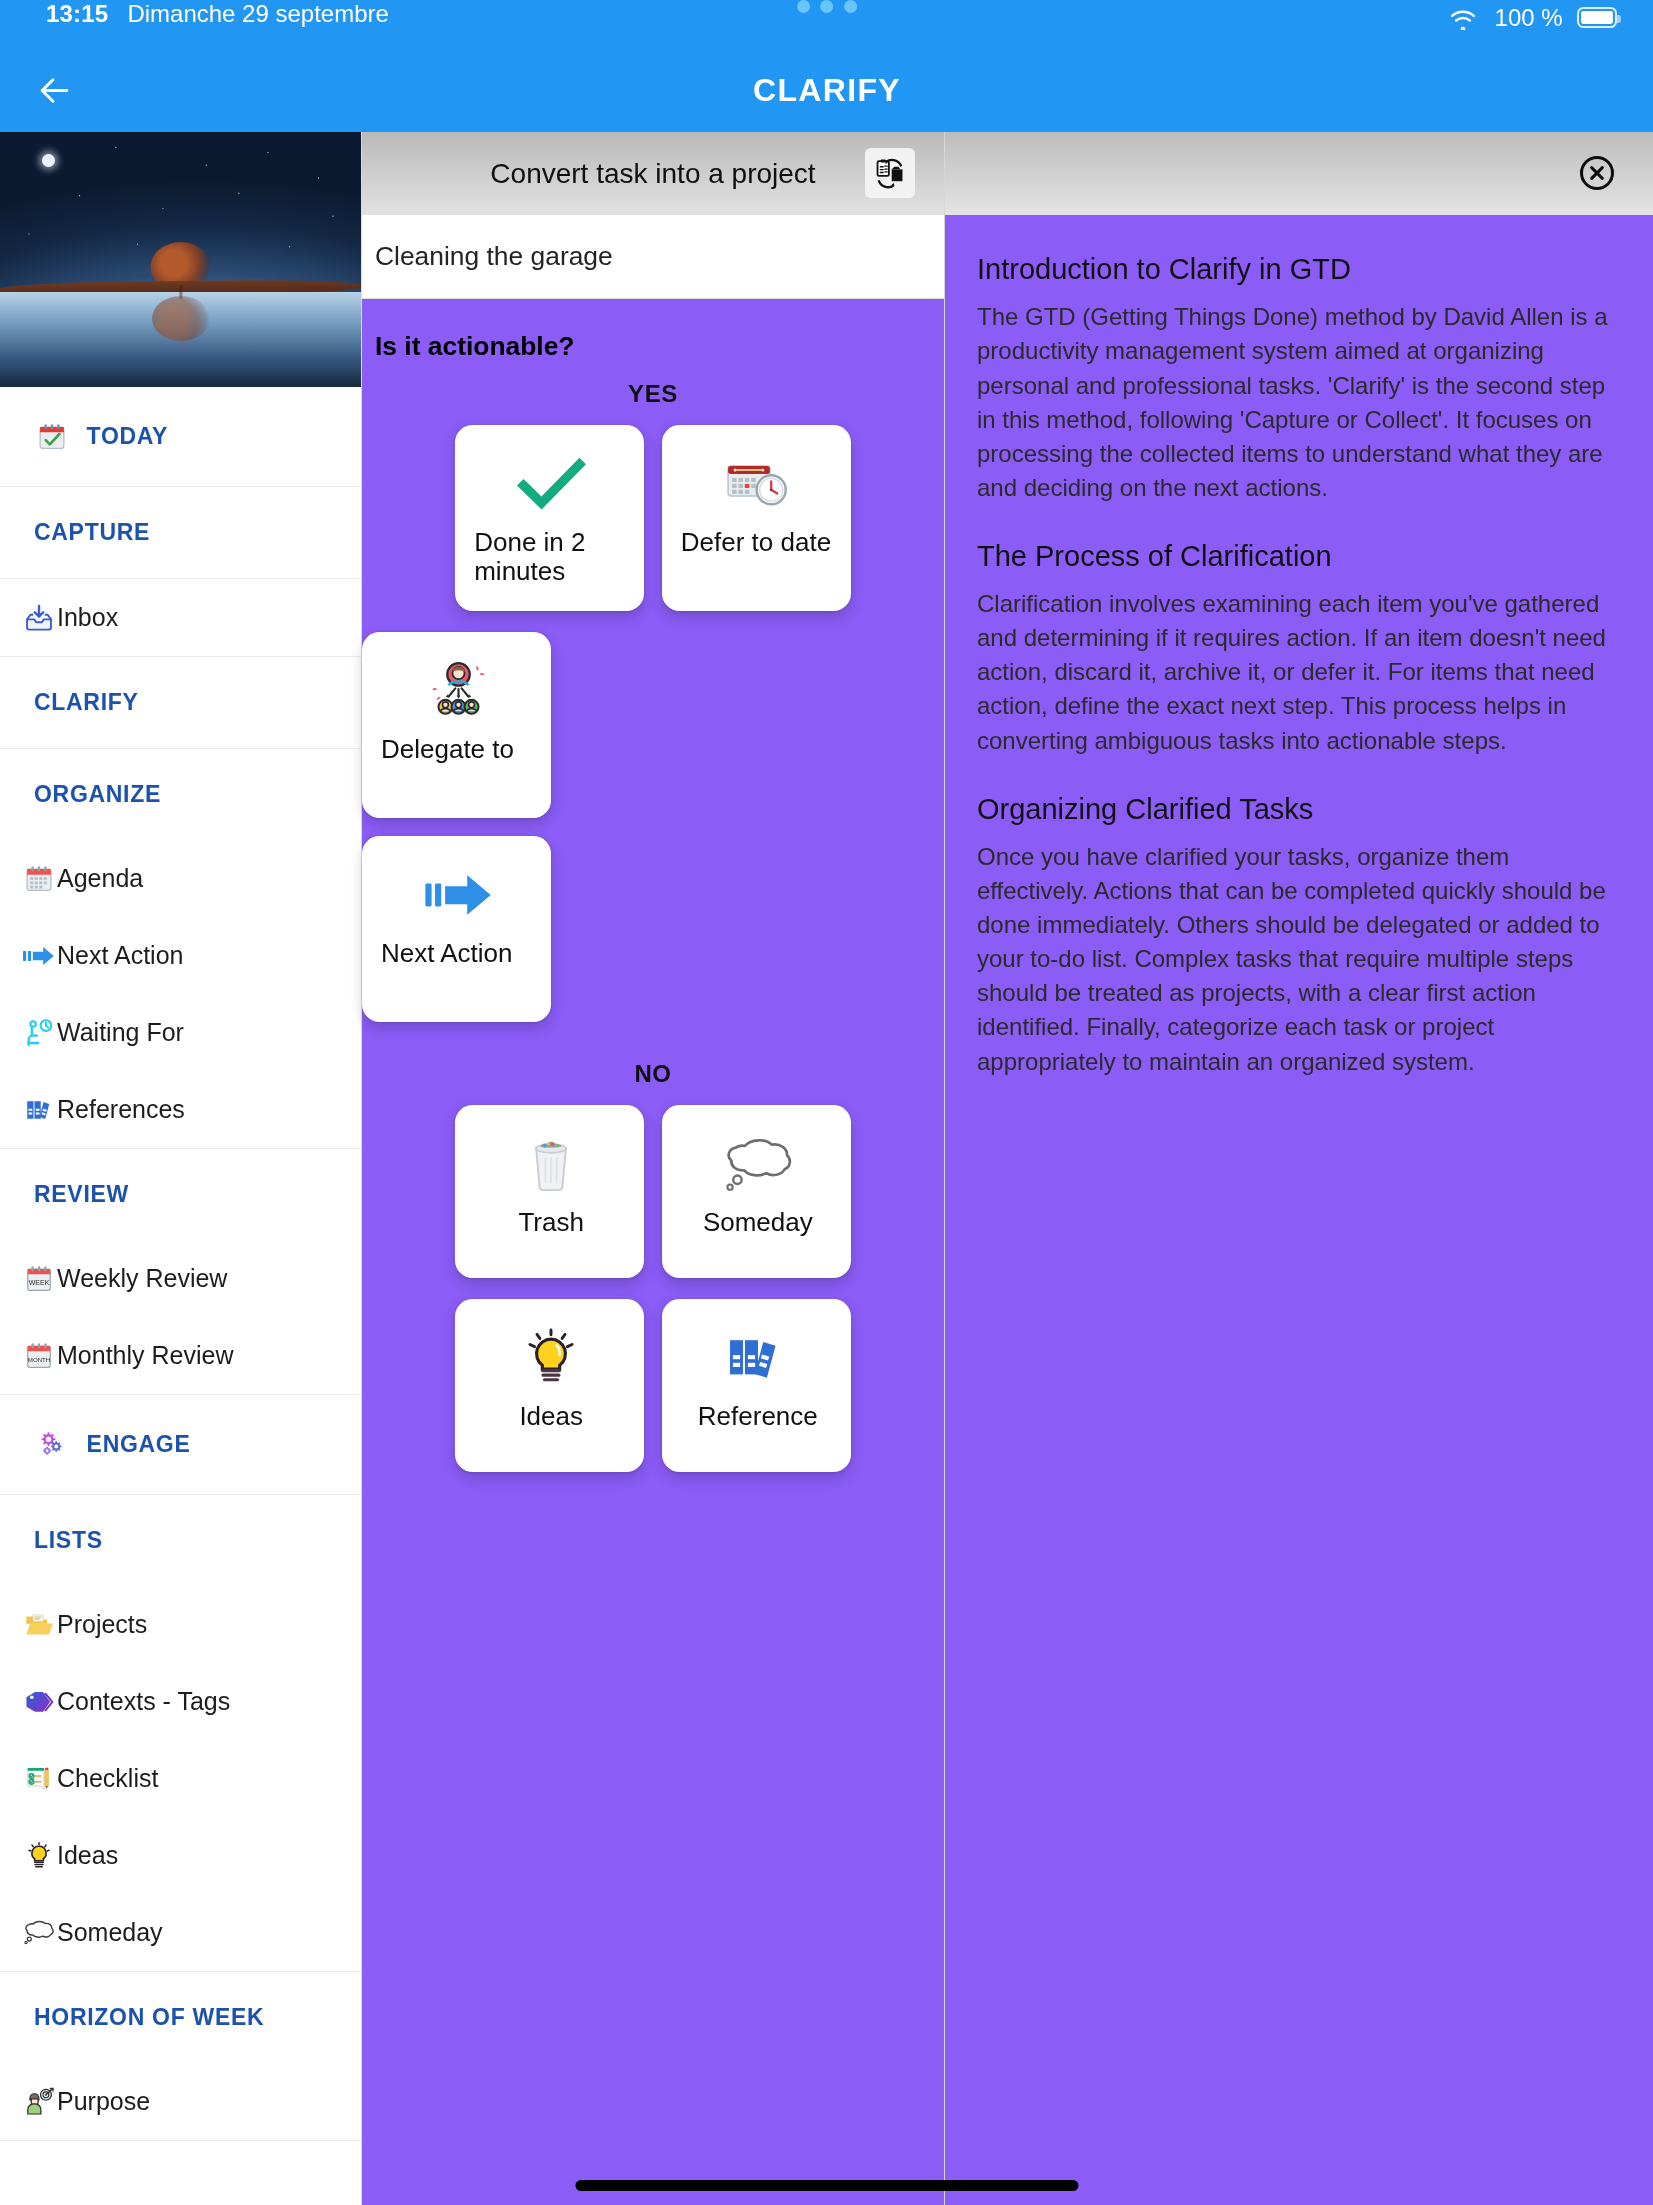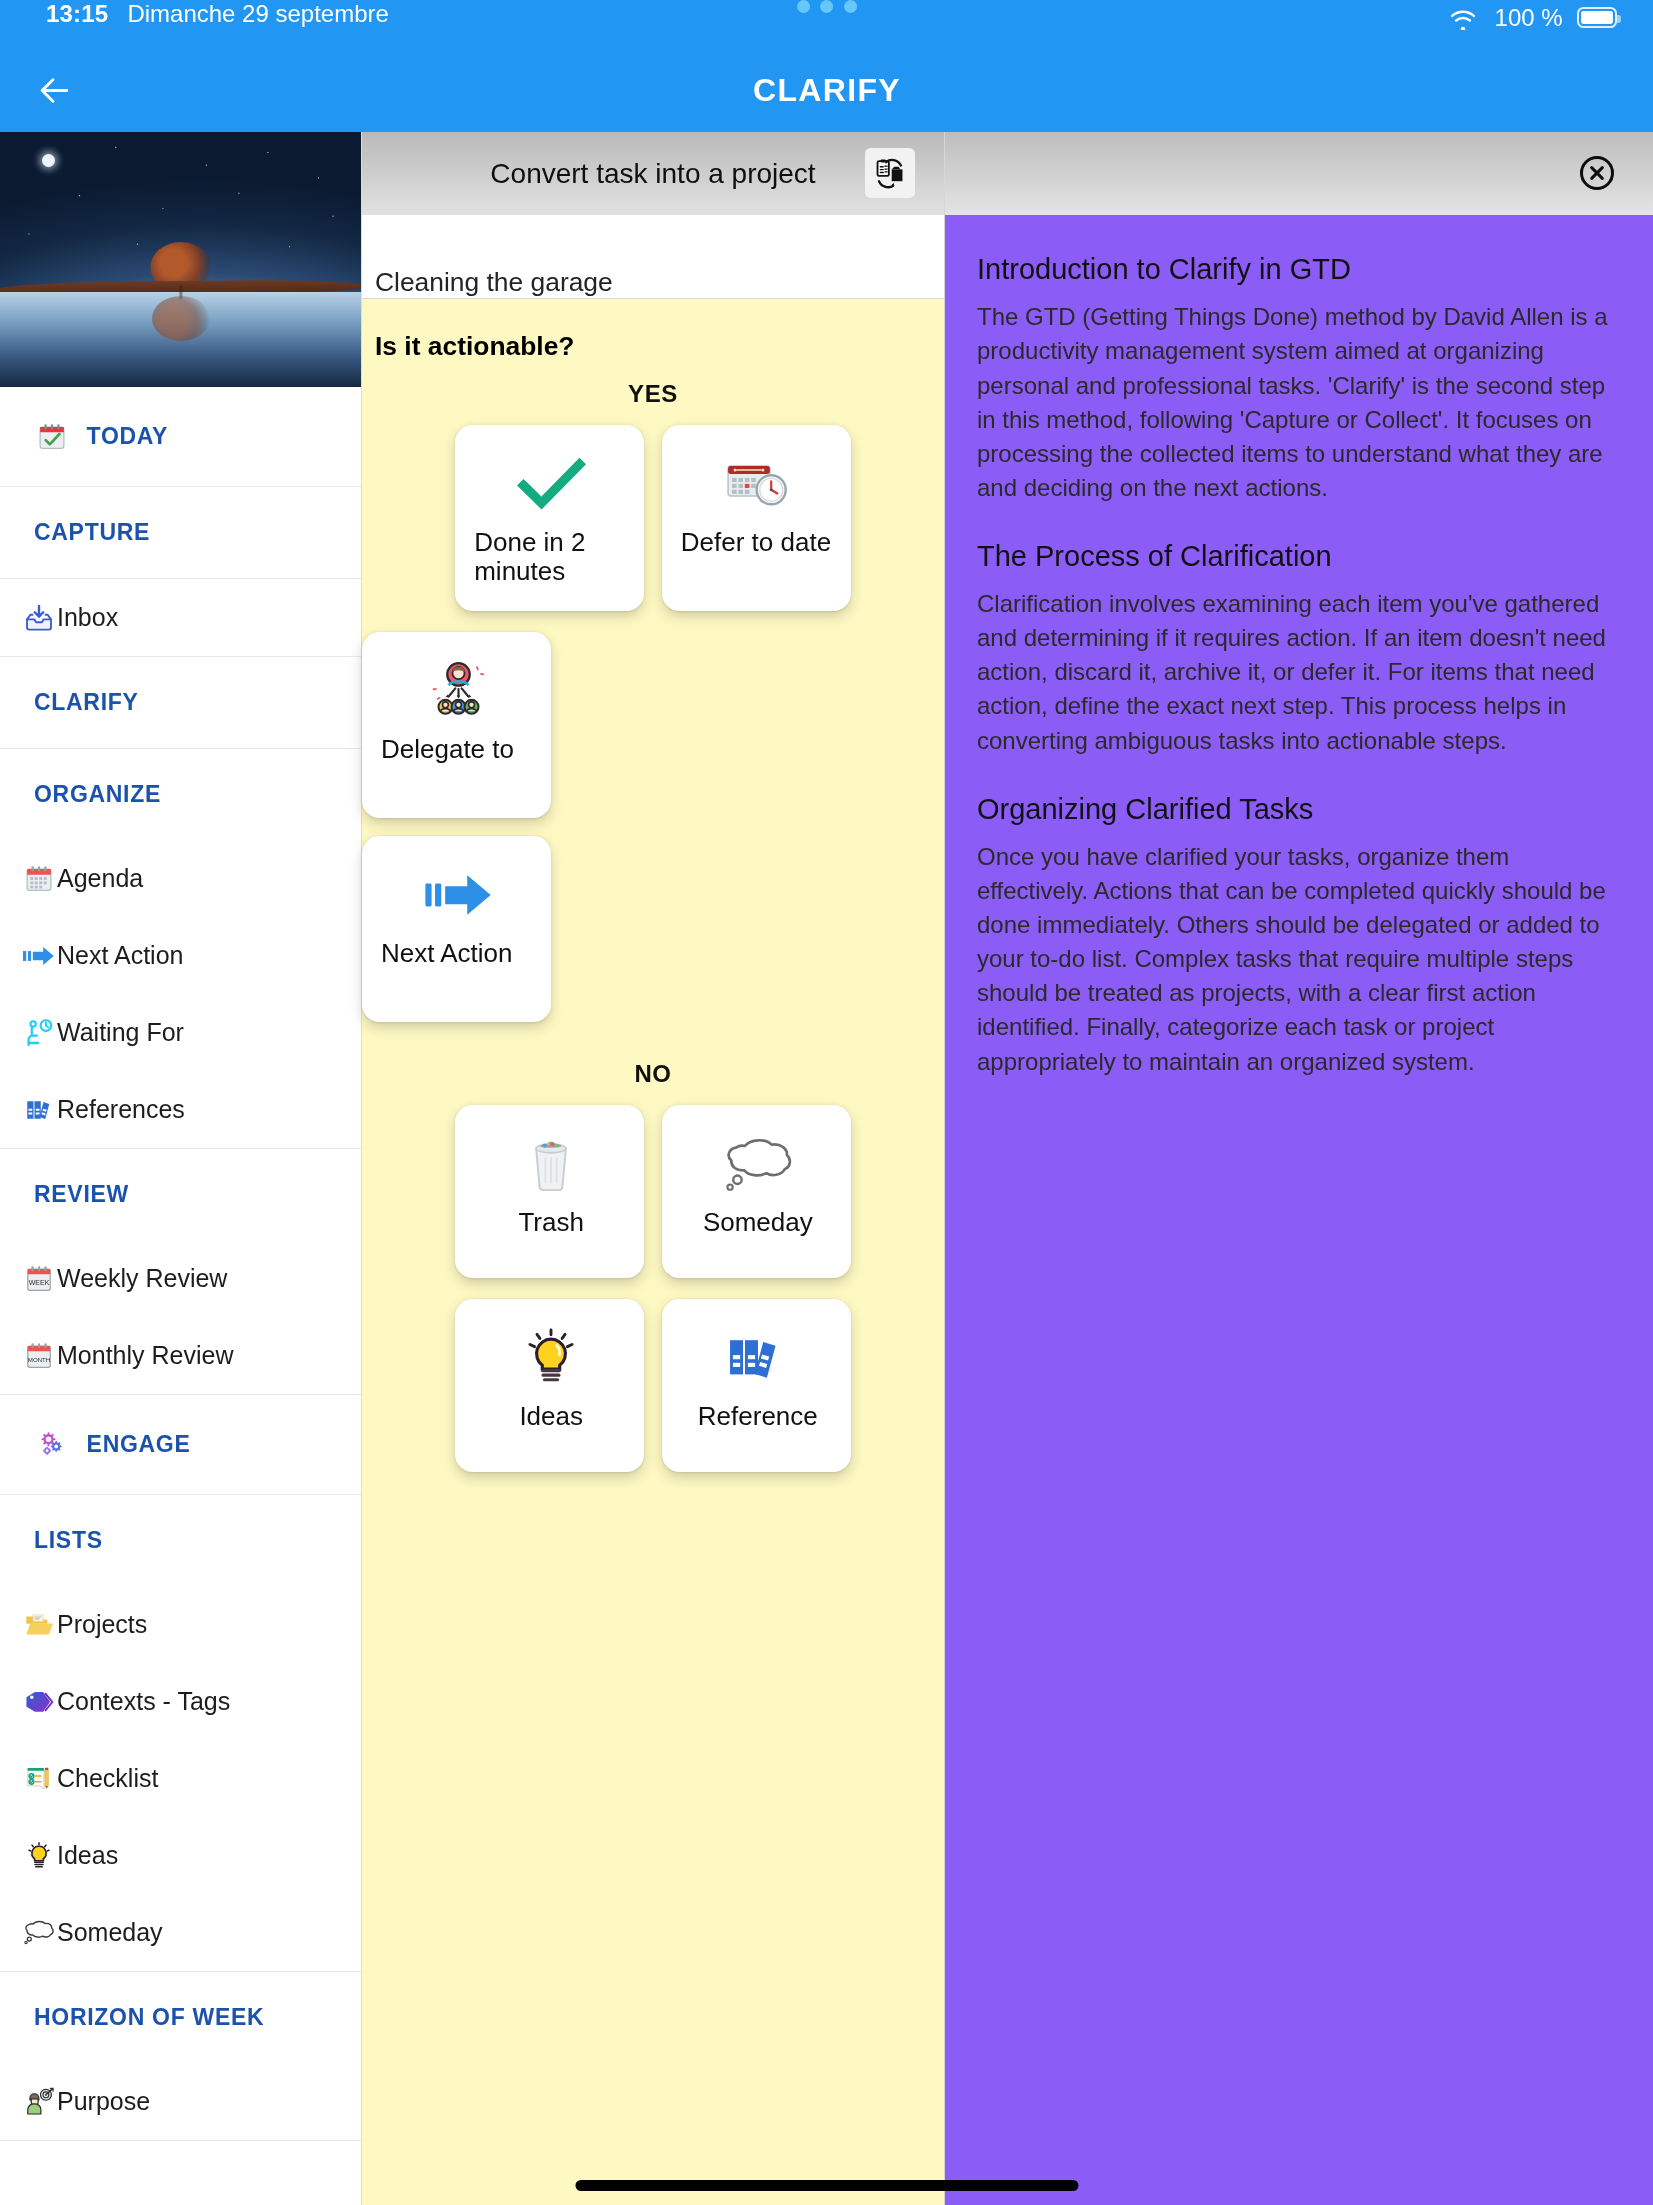--- a/index.html
+++ b/index.html
@@ -106,32 +106,32 @@
   .side-item {
     display: flex; align-items: center; gap: 1px;
     padding: 21px 0 21px 21px; font-size: 25px; color: #1d1d1d; font-weight: 400;
     cursor: pointer;
     text-align: center;
   }
   .ico { width: 35px; min-width: 35px; height: 35px; display: flex; align-items: center; justify-content: center; }
   .ico svg { display:block; }
 
   
-  .mid { width: 583px; height: 100%; background: #fef9c3; border-right: 1.6px solid #d6d6d6; position: relative; }
+  .mid { width: 583px; height: 100%; background: #8b5cf6; border-right: 1.6px solid #d6d6d6; position: relative; }
   .mid-header {
     height: 83px; background: linear-gradient(#b9b9b9, #e2e2e2);
     display: flex; align-items: center; justify-content: center; position: relative;
   }
   .mid-header-title { font-size: 28px; color: #0f0f0f; font-weight: 400; }
   .convert-btn {
     position: absolute; right: 29px; top: 16px; width: 50px; height: 50px;
     background: #f2f2f2; border-radius: 5.6px; display:flex; align-items:center; justify-content:center;
     cursor: pointer;
   }
-  .task-row { height: 84px; display: flex; align-items: flex-end; padding-left: 13px; background: #fff;
+  .task-row { height: 84px; display: flex; align-items: center; padding-left: 13px; background: #fff;
     border-bottom: 1.6px solid #d9d9d9; }
   .task-name { font-size: 26.4px; color: #242424; }
   .mid-body { padding: 0 0 0 0; }
   .actionable-q { font-size: 26.4px; font-weight: 700; color: #000; padding: 32px 0 0 13px; }
   .yn { text-align: center; font-size: 24px; font-weight: 700; color: #111; letter-spacing: 0.6px;
     margin-top: 17.6px; }
   .card-grid { display: flex; justify-content: center; gap: 17.6px; margin-top: 17.6px; }
   .card {
     width: 189px; height: 173px; background: #fff; border-radius: 17.6px;
     box-shadow: 0 5.6px 13px rgba(0,0,0,.17), 0 0.8px 2.4px rgba(0,0,0,.10);

